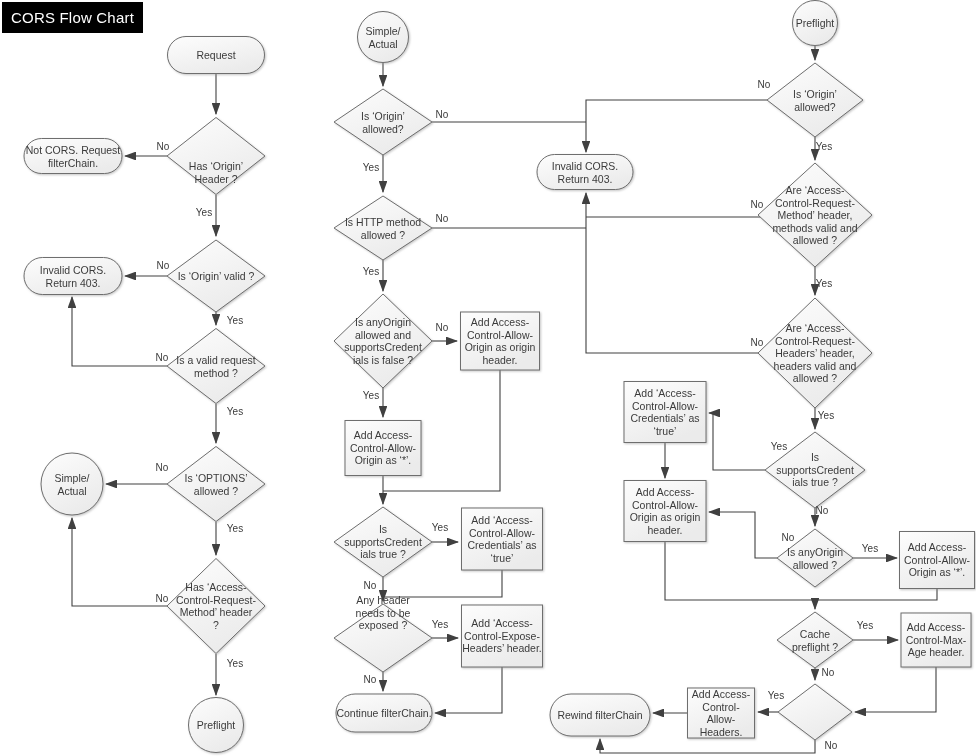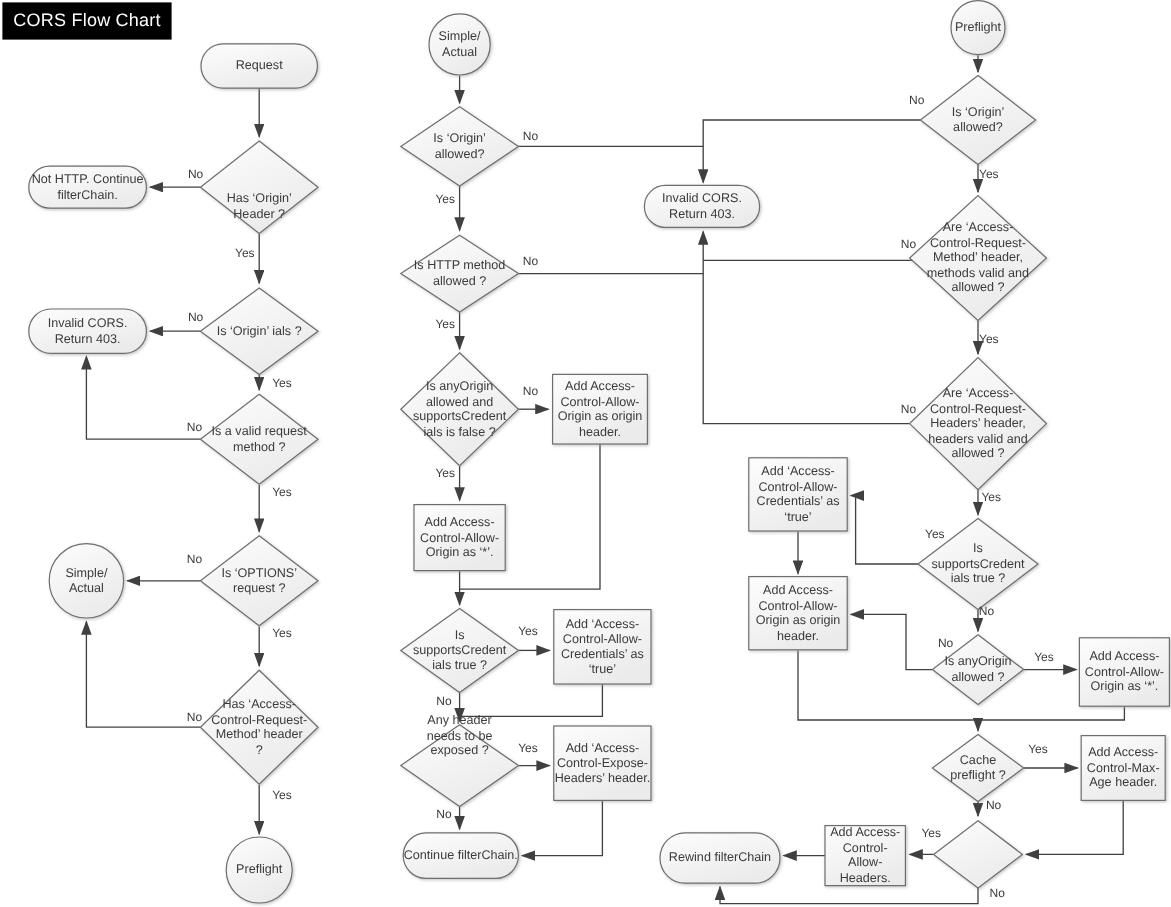--- a/index.html
+++ b/index.html
@@ -118,29 +118,29 @@
         <polygon points="815,684 852,712 815,740 778,712" class="shape"></polygon>
         <rect x="687.5" y="688" width="67" height="50" class="shape"></rect>
         <rect x="550" y="694" width="100" height="42" rx="21" ry="21" class="shape"></rect>
       </g>
   </svg>
 
   <div id="labels">
       <div class="node-label" style="left: 216px; top: 55px; width: 143px;">Request</div>
       <div class="node-label" style="left: 216px; top: 156px; width: 144px; margin-top: 16px;">Has ‘Origin’
 Header ?</div>
-      <div class="node-label" style="left: 73px; top: 156px; width: 144px;">Not HTTP. Continue
+      <div class="node-label" style="left: 73px; top: 156px; width: 144px;">Not CORS. Request
 filterChain.</div>
-      <div class="node-label" style="left: 216px; top: 276px; width: 144px;">Is ‘Origin’ ials ?</div>
+      <div class="node-label" style="left: 216px; top: 276px; width: 144px;">Is ‘Origin’ valid ?</div>
       <div class="node-label" style="left: 73px; top: 276px; width: 144px;">Invalid CORS.
 Return 403.</div>
       <div class="node-label" style="left: 216px; top: 366px; width: 144px;">Is a valid request
 method ?</div>
       <div class="node-label" style="left: 216px; top: 484px; width: 144px;">Is ‘OPTIONS’
-request ?</div>
+allowed ?</div>
       <div class="node-label" style="left: 72px; top: 484px; width: 108px;">Simple/
 Actual</div>
       <div class="node-label" style="left: 216px; top: 606px; width: 144px;">Has ‘Access-
 Control-Request-
 Method’ header
 ?</div>
       <div class="node-label" style="left: 216px; top: 725px; width: 101px;">Preflight</div>
       <div class="node-label" style="left: 383px; top: 37px; width: 97px;">Simple/
 Actual</div>
       <div class="node-label" style="left: 383px; top: 122px; width: 144px;">Is ‘Origin’

